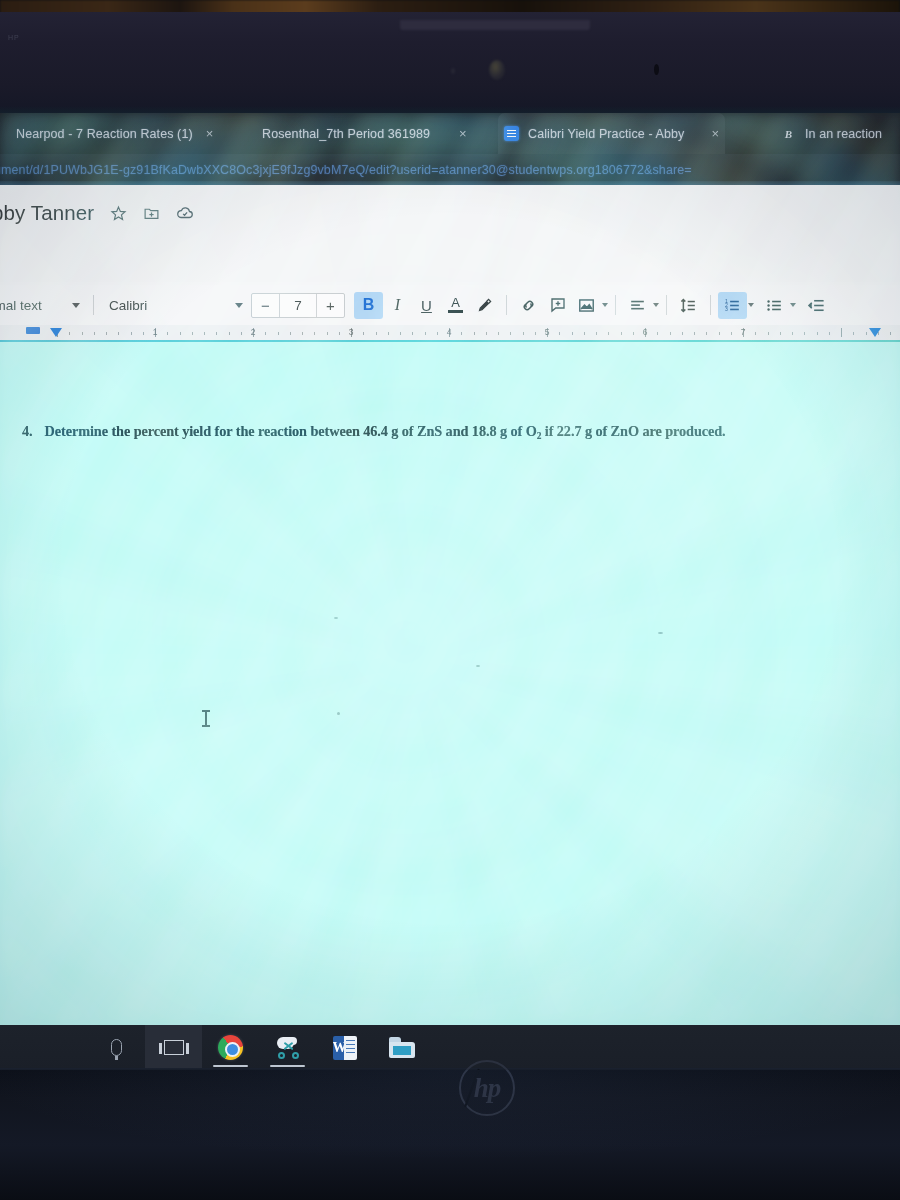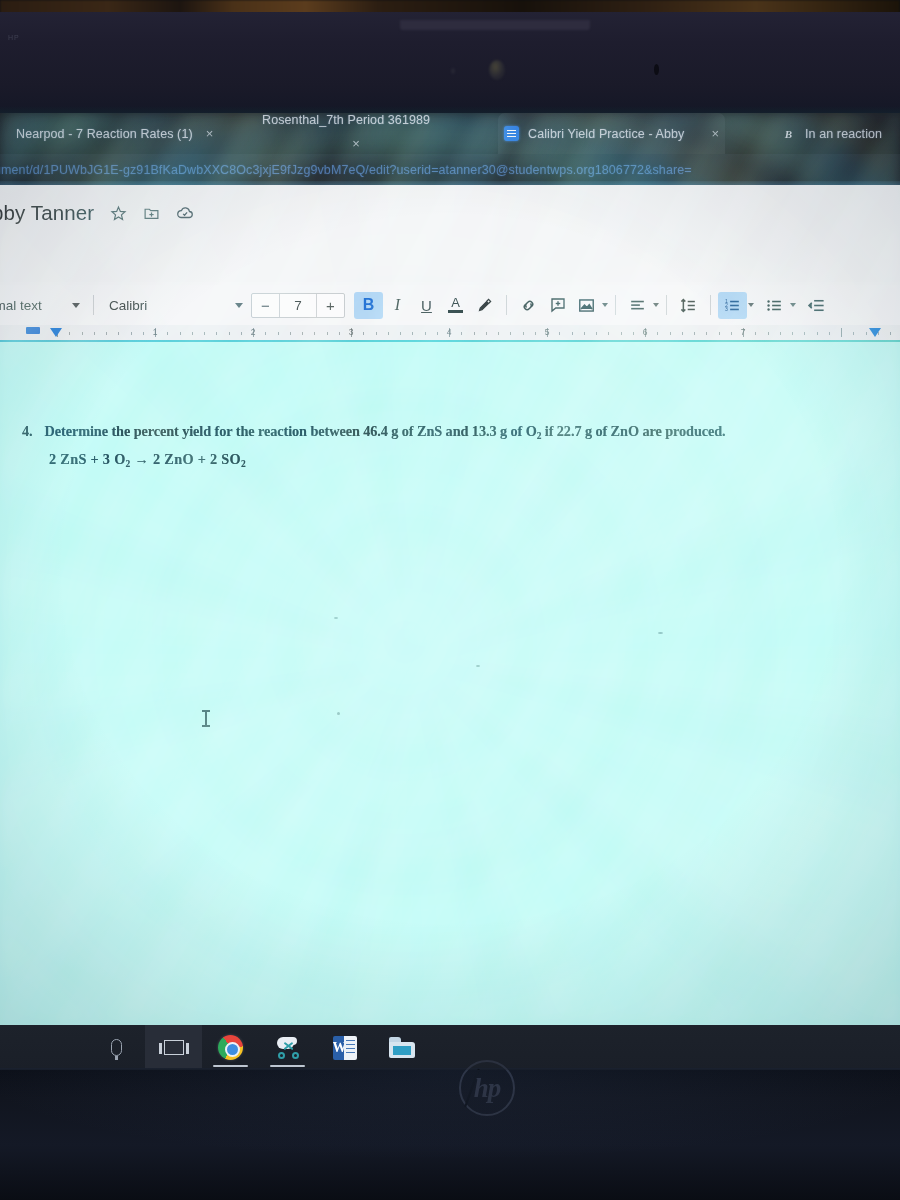--- a/index.html
+++ b/index.html
@@ -468,21 +468,21 @@
   <div class="screen">
 
     <div class="tabbar">
 
       <div class="tab" style="left:-14px;">
         <span class="favicon fav-blank"></span>
         <span class="tlabel">Nearpod - 7 Reaction Rates (1)</span>
         <span class="tclose">×</span>
       </div>
 
-      <div class="tab" style="left:256px;flex-direction:column;">
+      <div class="tab" style="left:256px;">
         <span class="tlabel">Rosenthal_7th Period 361989</span>
         <span class="tclose" style="margin-left:20px;">×</span>
       </div>
 
       <div class="tab active" style="left:498px;">
         <span class="favicon fav-docs">
             <span></span>
           </span>
         <span class="tlabel">Calibri Yield Practice - Abby</span>
         <span class="tclose" style="margin-left:18px;">×</span>
@@ -733,23 +733,22 @@
         <div class="rindent" style="left:50px;"></div>
         <div class="rindent" style="left:869px;"></div>
       </div>
       <div class="ruler-line"></div>
 
       <div class="page">
 
         <div class="doc-text">
           <div class="q-row">
             <span class="q-num">4.</span>
-            <span class="q-body"><span>Determine the percent yield for the reaction between 46.4 g of ZnS and 13.3 g of O</span><sub>2</sub><span> if 22.7 g of ZnO are produced.</span></span>
+            <span class="q-body"><span>Determine the percent yield for the reaction between 46.4 g of ZnS and 18.8 g of O</span><sub>2</sub><span> if 22.7 g of ZnO are produced.</span></span>
           </div>
-          <div class="eqn" style="margin-left:27px;"><span>2 ZnS  +  3 O</span><sub>2</sub><span>  →  2 ZnO  +  2 SO</span><sub>2</sub></div>
         </div>
 
         <div class="caret-i"></div>
 
         <div class="speck" style="left:337px;top:370px;width:3px;height:3px;"></div>
         <div class="speck" style="left:658px;top:290px;width:5px;height:2px;"></div>
         <div class="speck" style="left:334px;top:275px;width:4px;height:2px;"></div>
         <div class="speck" style="left:476px;top:323px;width:4px;height:2px;"></div>
       </div>
     </div>

